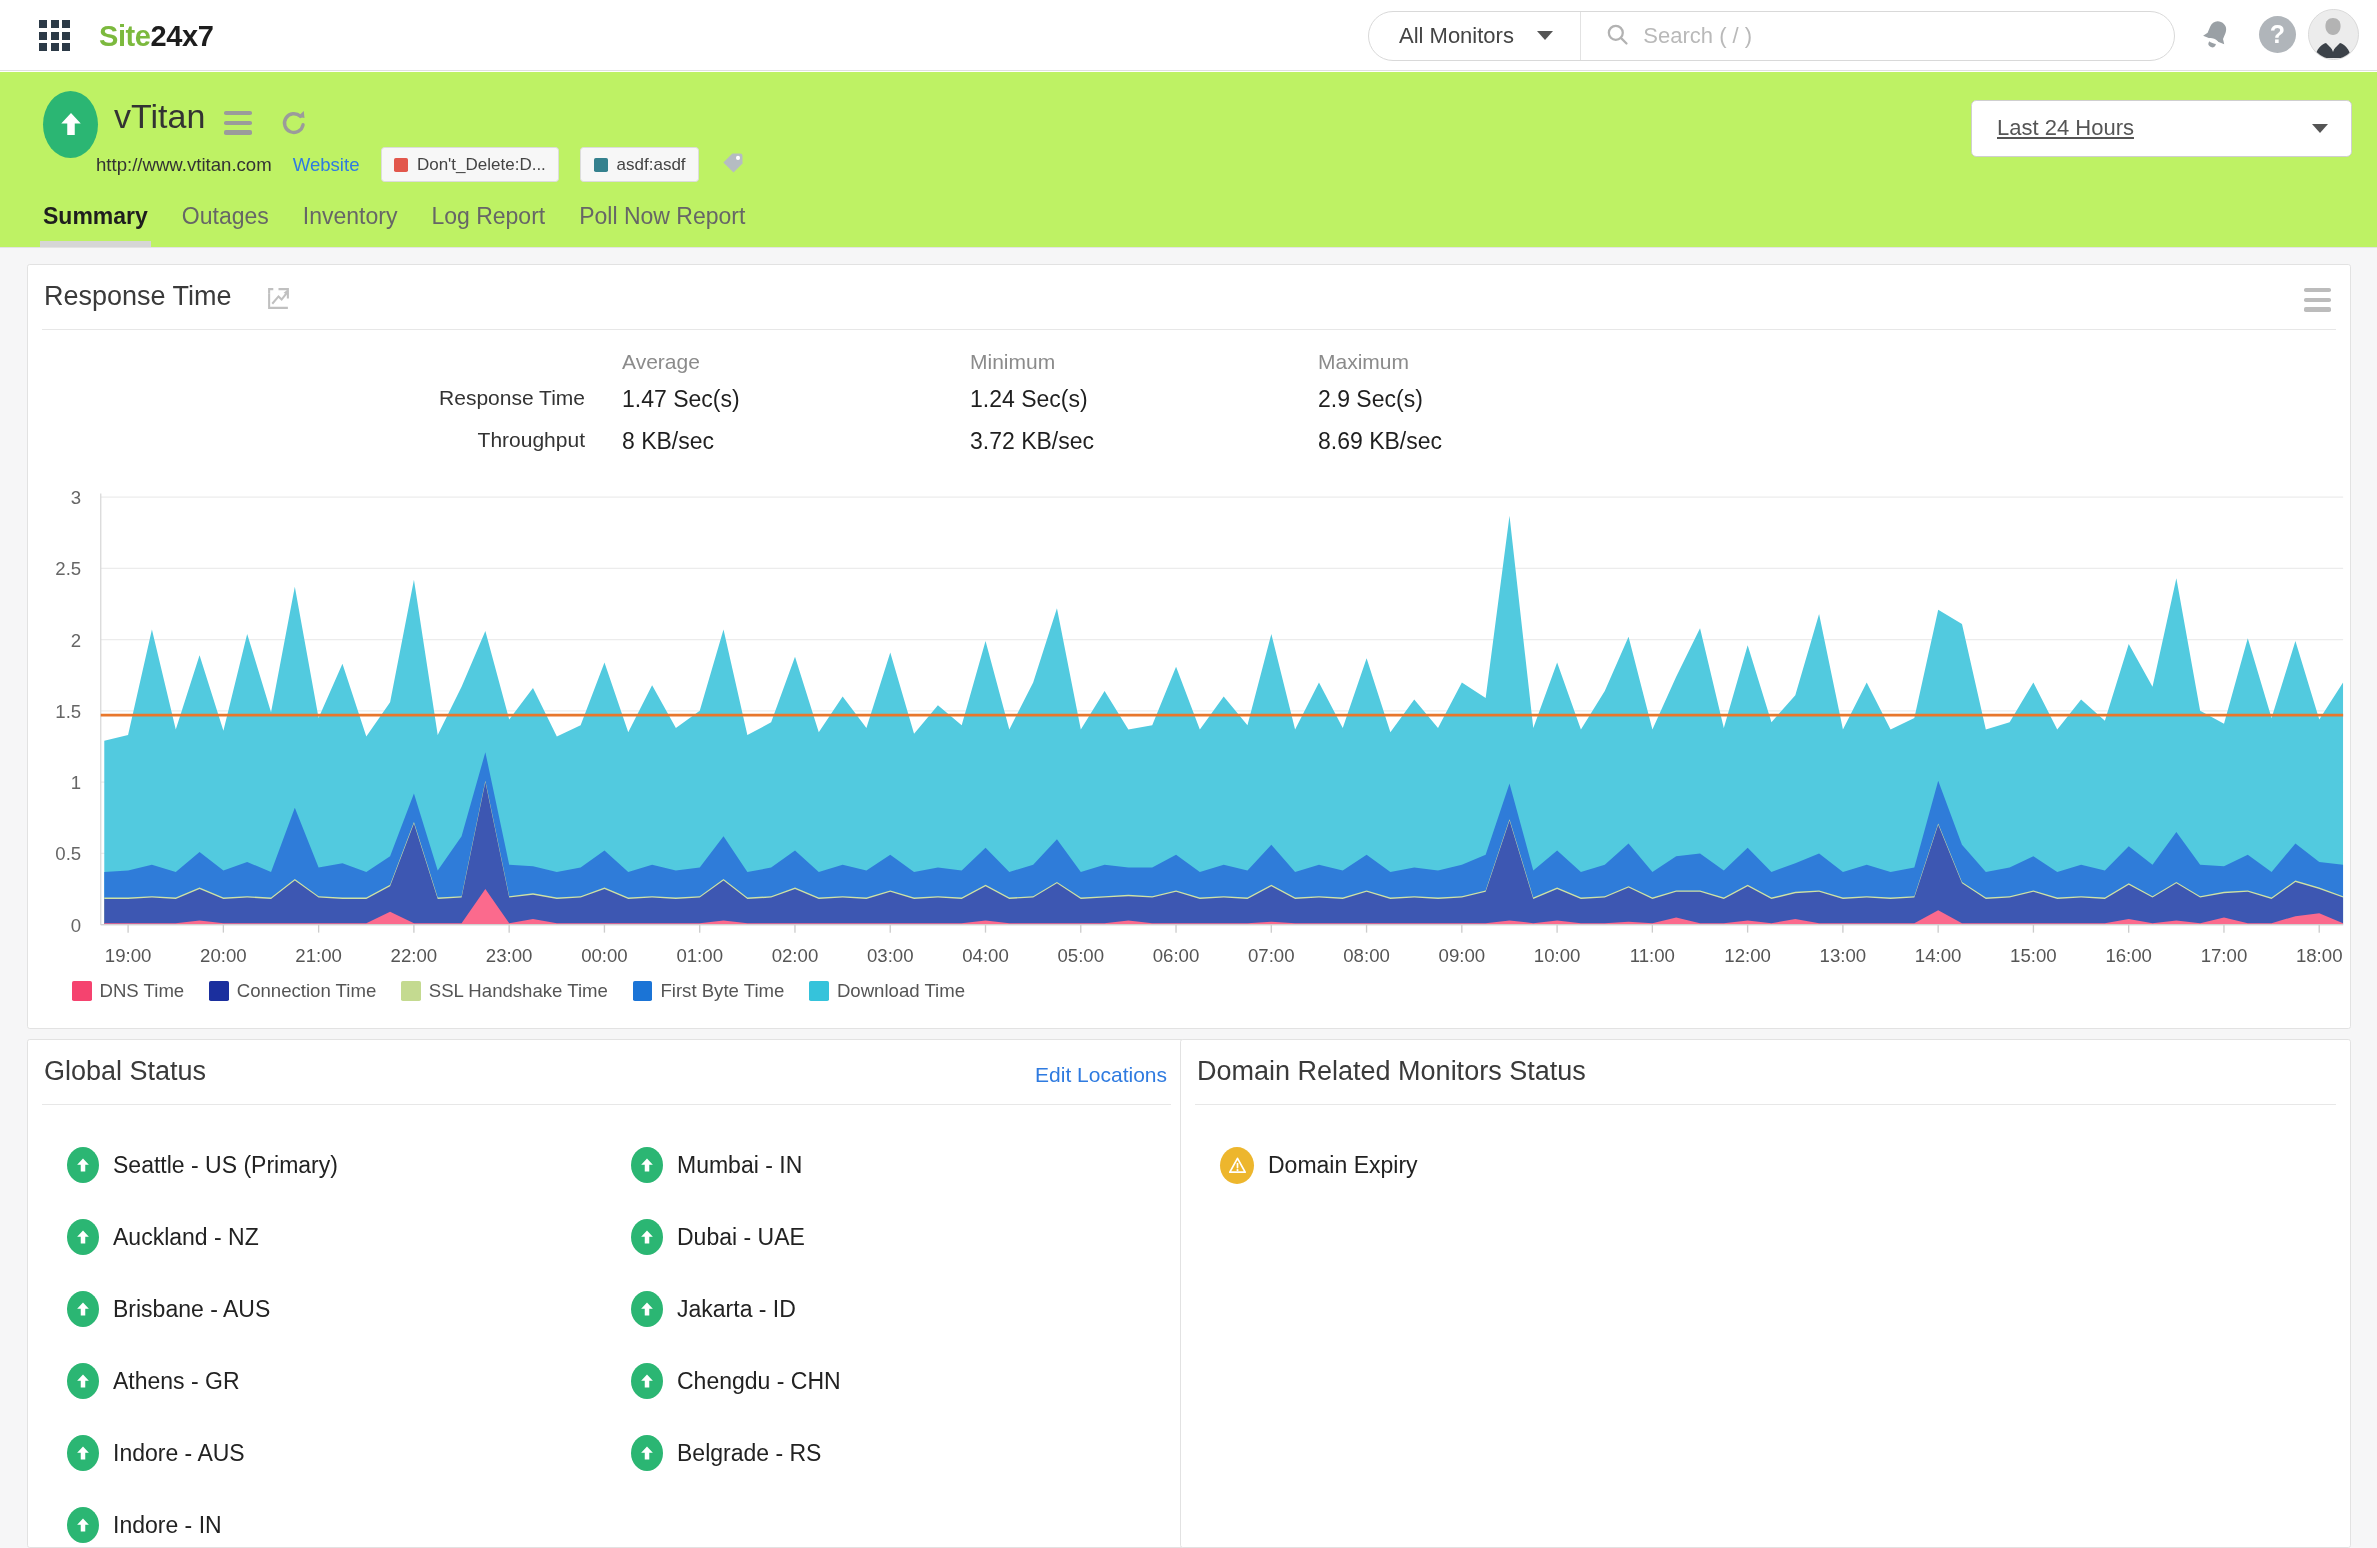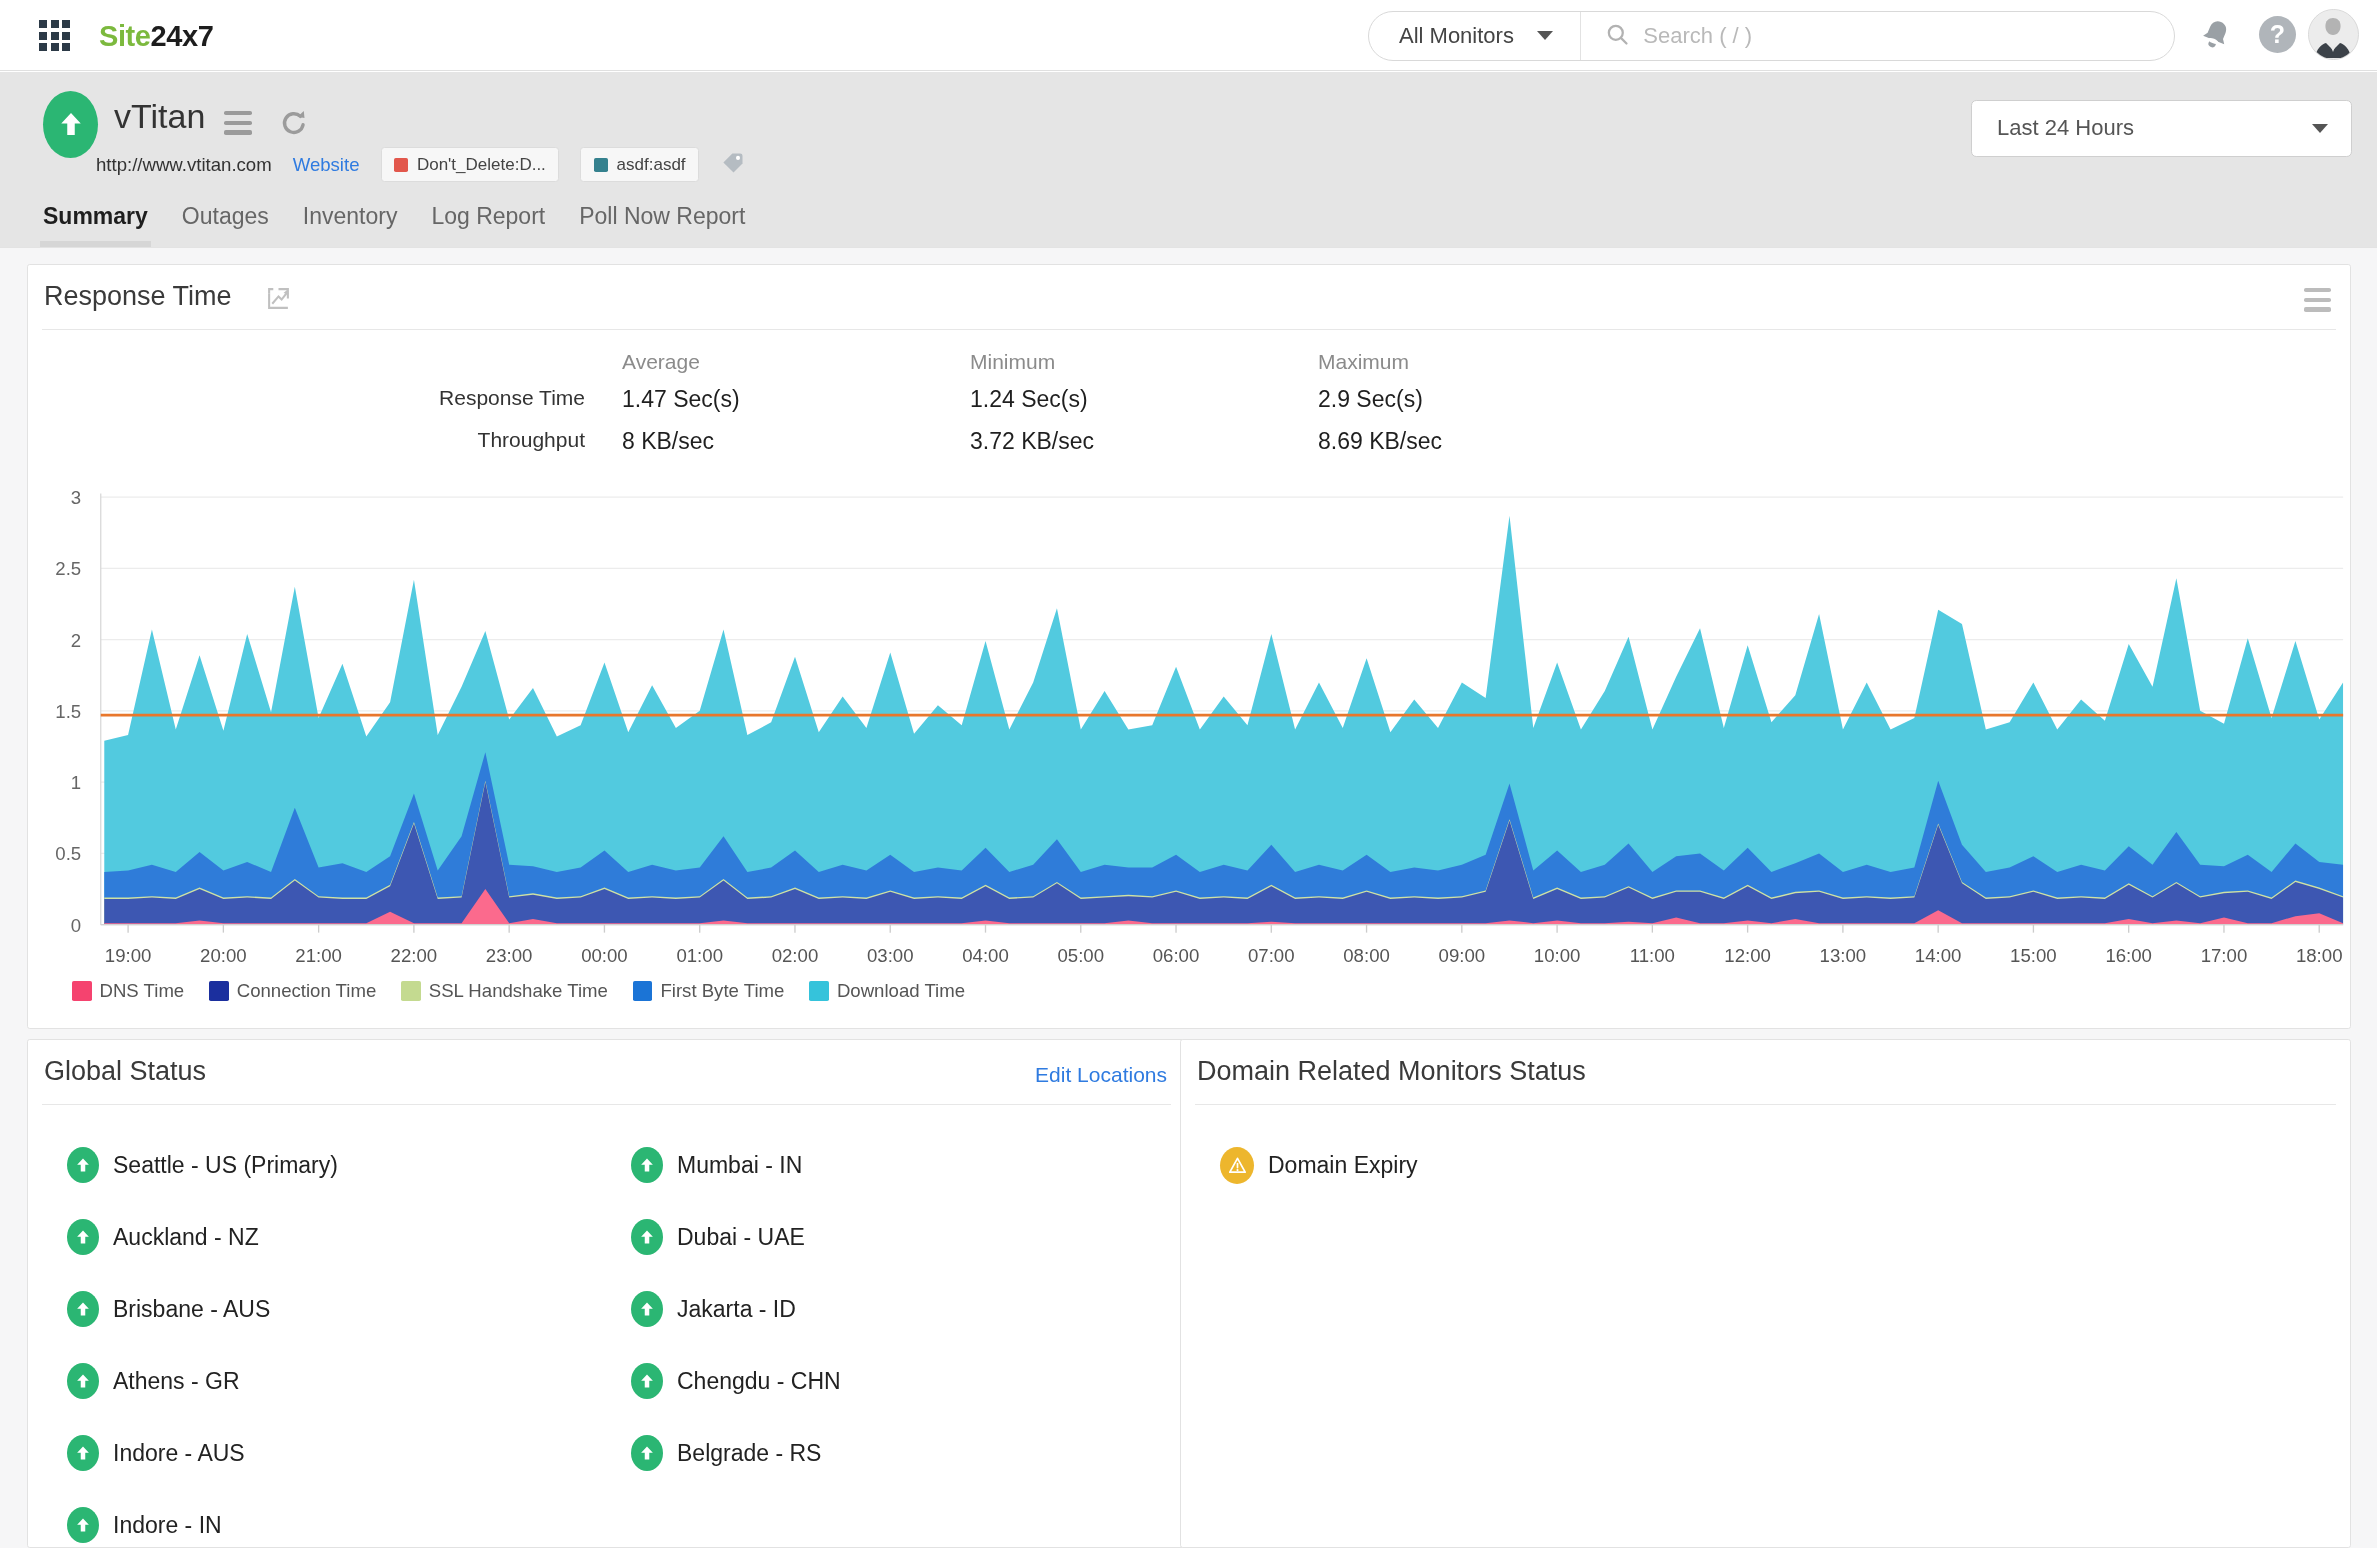--- a/index.html
+++ b/index.html
@@ -27,38 +27,38 @@
   .search-input { border:none; outline:none; font-size:22px; color:#444; width:461px;
                   font-family:"Liberation Sans",sans-serif; }
   .search-input::placeholder { color:#b9b9b9; }
   .tb-ico { position:absolute; top:16px; cursor:pointer; }
   .help-circle { width:37px; height:37px; border-radius:50%; background:#b0b5ba; color:#fff;
                  font-size:25px; font-weight:bold; display:flex; align-items:center; justify-content:center; }
   .avatar { position:absolute; left:2308px; top:9px; width:51px; height:51px; border-radius:50%;
             border:1.8px solid #d9d9d9; overflow:hidden; background:#ececec; cursor:pointer; }
 
   
-  .mon-header { position:absolute; left:0; top:72px; width:2377px; height:175px; background:#e5e5e5; }
+  .mon-header { position:absolute; left:0; top:72px; width:2377px; height:175px; background:#bef264; }
   .status-badge-lg { position:absolute; left:43px; top:18.6px; width:55px; height:67px; border-radius:50%;
                      background:#2bb673; display:flex; align-items:center; justify-content:center; }
   .mon-title { position:absolute; left:114px; top:25px; font-size:34px; color:#333; }
   .icon-burger { position:absolute; display:flex; flex-direction:column; gap:5.3px; cursor:pointer; }
   .icon-burger span { display:block; background:#9b9b9b; border-radius:1.8px; }
   .mh-burger { left:224px; top:39px; } .mh-burger span { width:28px; height:4.4px; }
   .icon-refresh { position:absolute; left:277px; top:34px; cursor:pointer; }
   .mon-sub { position:absolute; left:96px; top:75px; display:flex; align-items:center; gap:21px; }
   .mon-url { font-size:18.6px; color:#333; }
   .mon-type { font-size:18.6px; color:#2f7be0; cursor:pointer; }
   .chip { display:flex; align-items:center; gap:9px; height:35px; padding:0 12.4px; background:#f7f7f7;
           border:0.9px solid #dcdcdc; border-radius:3.5px; font-size:17px; color:#444; cursor:pointer; }
   .chip-sq { width:14px; height:14px; border-radius:1.8px; }
   .range-select { position:absolute; left:1971px; top:27.5px; width:381px; height:57px; border:0.9px solid #cfcfcf;
                   border-radius:5.3px; background:#fff; display:flex; align-items:center; justify-content:space-between;
                   padding:0 23px 0 25px; cursor:pointer; }
-  .range-select .txt { font-size:22px; color:#555; }
+  .range-select .txt { font-size:22px; color:#555;text-decoration:underline; }
   .tabs { position:absolute; left:43px; top:131px; display:flex; gap:34px; }
   .tab { position:relative; font-size:23px; color:#666; cursor:pointer; padding-bottom:12.4px; }
   .tab.active { color:#1e1e1e; font-weight:bold; }
   .tab.active::after { content:""; position:absolute; left:-3.5px; right:-3.5px; bottom:-7px; height:8px;
                        background:#d6d6d6; }
 
   
   .main { position:absolute; left:0; top:247px; width:2377px; height:1302px; background:#f6f6f7;
           border-top:0.9px solid #e3e3e3; }
   .card { position:absolute; background:#fff; border:0.9px solid #e2e2e2; border-radius:2.7px; }

